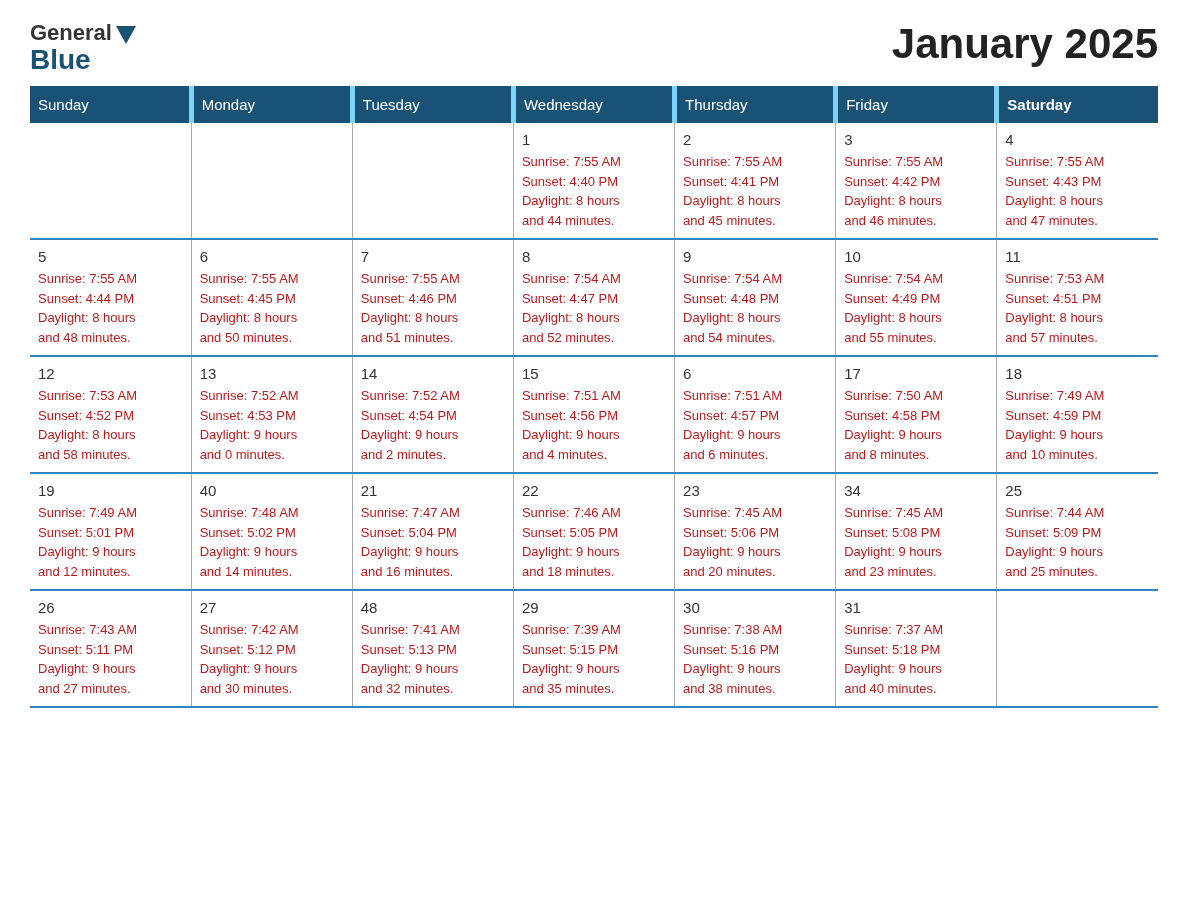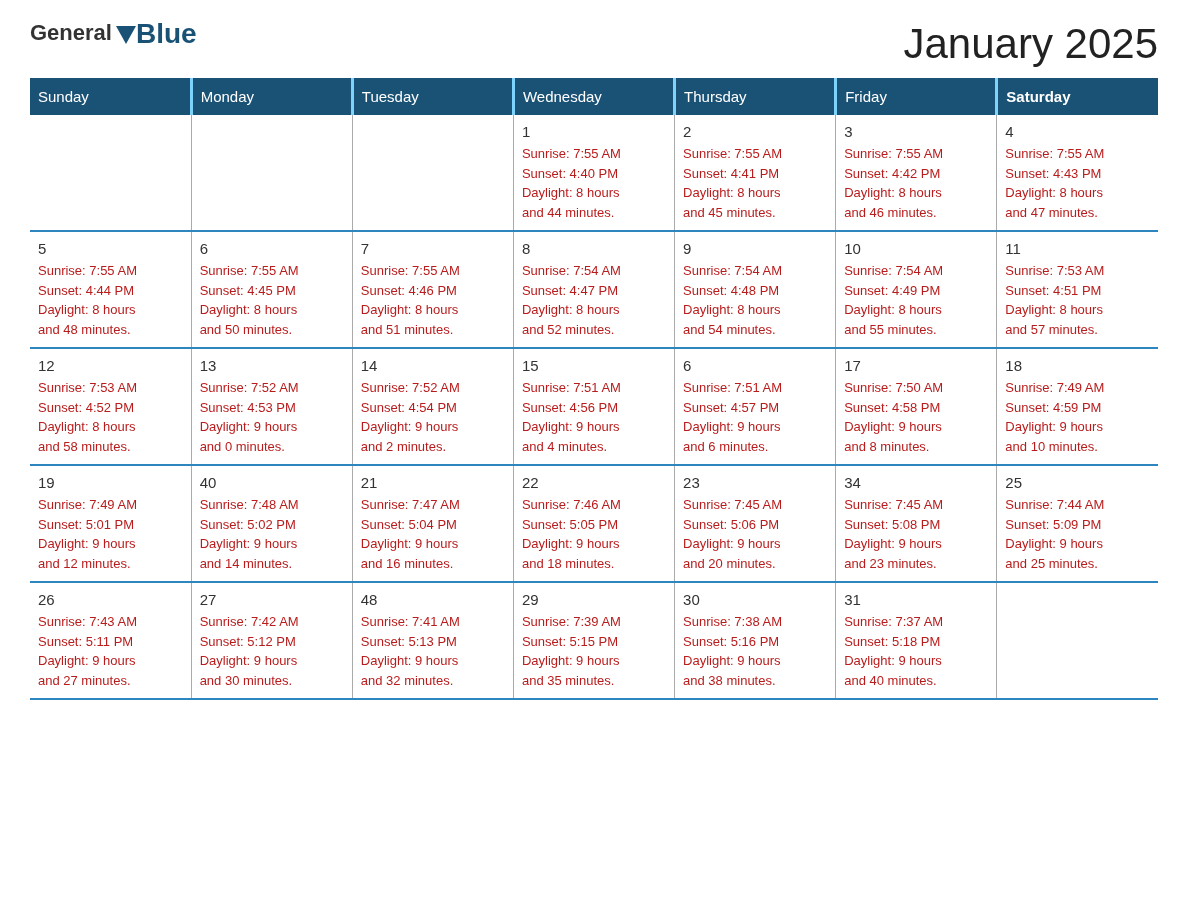--- a/index.html
+++ b/index.html
@@ -11,21 +11,21 @@
       min-height: 918px;
     }
     .header {
       display: flex;
       justify-content: space-between;
       align-items: flex-start;
       margin-bottom: 10px;
     }
     .logo {
       display: flex;
-      flex-direction: row;
+      flex-direction: column;
       align-items: flex-start;
     }
     .logo-top {
       display: flex;
       align-items: center;
     }
     .logo-general {
       font-size: 22px;
       font-weight: bold;
       color: #333;
@@ -43,21 +43,21 @@
       font-size: 28px;
       font-weight: bold;
       color: #1a5276;
       margin-top: -2px;
     }
     .title-section {
       text-align: right;
     }
     .month-title {
       font-size: 42px;
-      font-weight: normal;
+      font-weight: bold;
       color: #222;
     }
     .location {
       font-size: 18px;
       color: #444;
       margin-top: 2px;
     }
     .calendar {
       width: 100%;
       border-collapse: collapse;
@@ -65,21 +65,21 @@
     }
     .calendar thead tr {
       background-color: #1a5276;
     }
     .calendar thead th {
       color: #fff;
       padding: 10px 8px;
       font-size: 15px;
       font-weight: normal;
       text-align: left;
-      border-right: 3px solid #7dd3fc;
+      border-right: 5px solid #7dd3fc;
     }
     .calendar thead th:last-child {
       border-right: none;
       font-weight: bold;
     }
     .calendar tbody tr {
       border-bottom: 2px solid #2e86c1;
     }
     .calendar tbody td {
       vertical-align: top;

